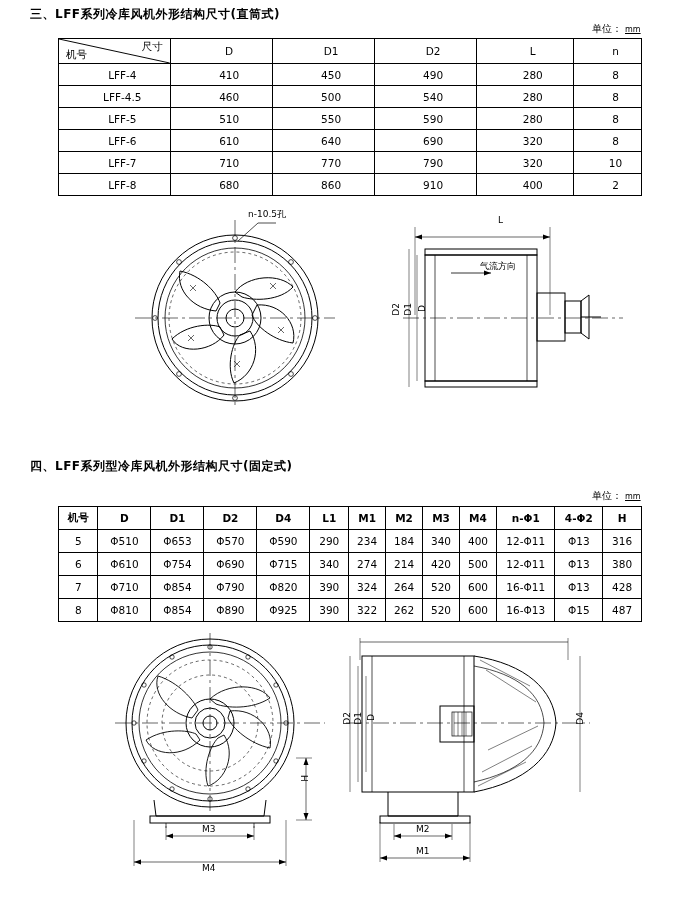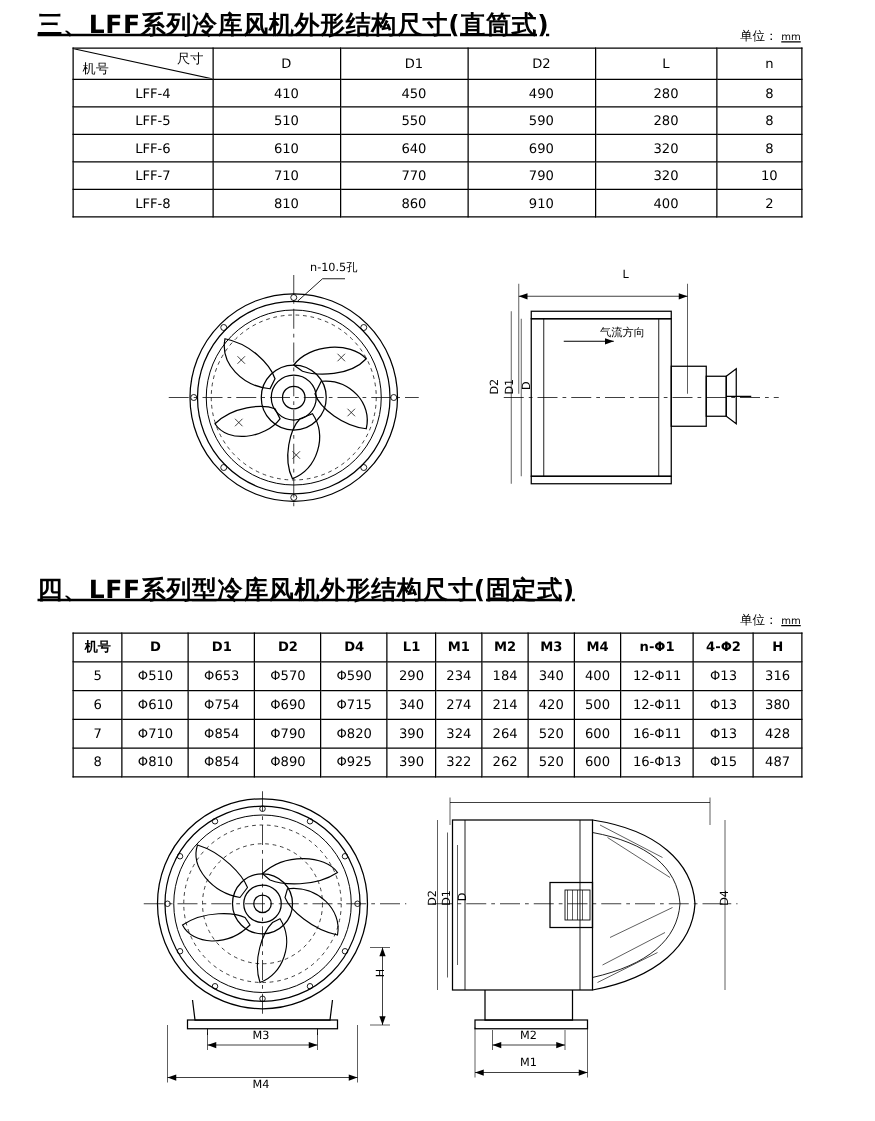--- a/index.html
+++ b/index.html
@@ -17,25 +17,24 @@
   }
   .page {
     position: relative;
     width: 700px;
     height: 897px;
   }
 
   
   .section-title {
     position: absolute;
-    font-size: 20px;
+    font-size: 12px;
     font-weight: bold;
     letter-spacing: 0.5px;
     white-space: nowrap;
-    text-decoration: underline;
   }
   #title-3 { left: 30px; top: 6px; }
   #title-4 { left: 30px; top: 458px; }
 
   
   .unit-label {
     position: absolute;
     font-size: 10px;
     white-space: nowrap;
   }
@@ -166,20 +165,28 @@
       </tr>
       <tr>
         <td class="col-model">LFF-4</td>
         <td class="col-d">410</td>
         <td class="col-d1">450</td>
         <td class="col-d2">490</td>
         <td class="col-l">280</td>
         <td class="col-n">8</td>
       </tr>
       <tr>
+        <td class="col-model">LFF-4.5</td>
+        <td class="col-d">460</td>
+        <td class="col-d1">500</td>
+        <td class="col-d2">540</td>
+        <td class="col-l">280</td>
+        <td class="col-n">8</td>
+      </tr>
+      <tr>
         <td class="col-model">LFF-5</td>
         <td class="col-d">510</td>
         <td class="col-d1">550</td>
         <td class="col-d2">590</td>
         <td class="col-l">280</td>
         <td class="col-n">8</td>
       </tr>
       <tr>
         <td class="col-model">LFF-6</td>
         <td class="col-d">610</td>
@@ -191,21 +198,21 @@
       <tr>
         <td class="col-model">LFF-7</td>
         <td class="col-d">710</td>
         <td class="col-d1">770</td>
         <td class="col-d2">790</td>
         <td class="col-l">320</td>
         <td class="col-n">10</td>
       </tr>
       <tr>
         <td class="col-model">LFF-8</td>
-        <td class="col-d">810</td>
+        <td class="col-d">680</td>
         <td class="col-d1">860</td>
         <td class="col-d2">910</td>
         <td class="col-l">400</td>
         <td class="col-n">2</td>
       </tr>
     </tbody>
   </table>
 
   <div class="drawing" style="left:130px; top:215px; width:210px; height:195px;text-align:right;">
     <svg width="210" height="195" viewBox="0 0 210 195">

